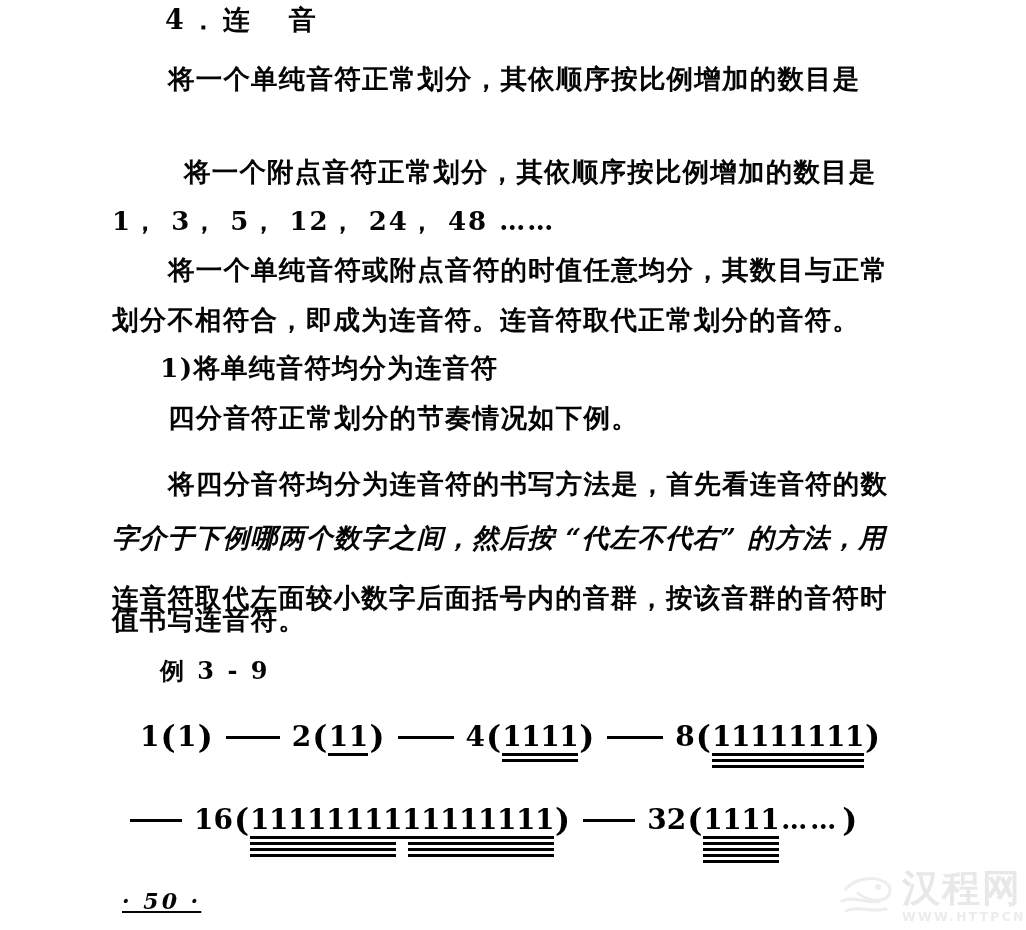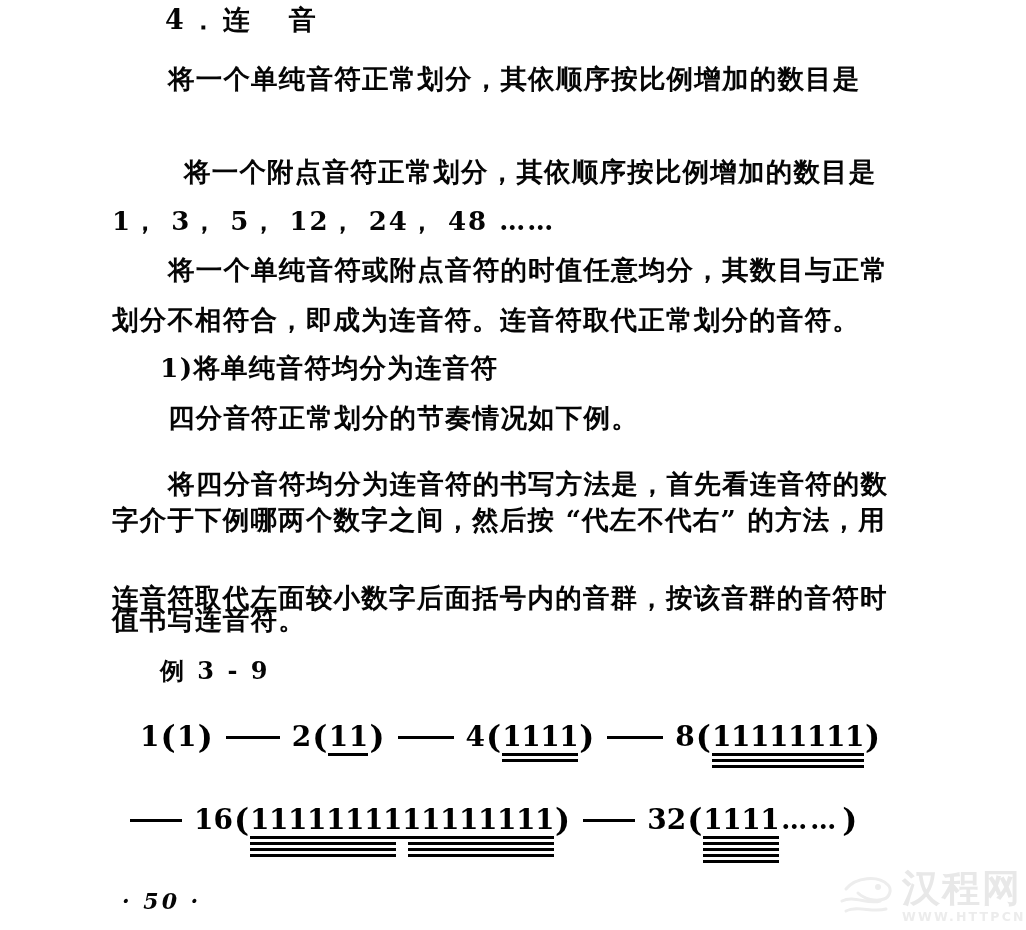--- a/index.html
+++ b/index.html
@@ -189,21 +189,21 @@
   <div class="line numseq" style="left:112px; top:204px;">1， 3， 5， 12， 24， 48 ……</div>
 
   <div class="line body-cn" style="left:168px; top:252px;">将一个单纯音符或附点音符的时值任意均分，其数目与正常</div>
   <div class="line body-cn" style="left:112px; top:302px;">划分不相符合，即成为连音符。连音符取代正常划分的音符。</div>
 
   <div class="line body-cn" style="left:160px; top:350px;">1)将单纯音符均分为连音符</div>
 
   <div class="line body-cn" style="left:168px; top:400px;">四分音符正常划分的节奏情况如下例。</div>
 
   <div class="line body-cn" style="left:168px; top:452px;margin-top:14px;">将四分音符均分为连音符的书写方法是，首先看连音符的数</div>
-  <div class="line body-cn" style="left:112px; top:502px;">字介于下例哪两个数字之间，然后按 “代左不代右” 的方法，用</div>
+  <div class="line body-cn" style="left:112px; top:520px;font-style:italic;">字介于下例哪两个数字之间，然后按 “代左不代右” 的方法，用</div>
   <div class="line body-cn" style="left:112px; top:580px;">连音符取代左面较小数字后面括号内的音群，按该音群的音符时</div>
   <div class="line body-cn" style="left:112px; top:602px;">值书写连音符。</div>
 
   <div class="line example-label" style="left:160px; top:655px;">例 3 - 9</div>
 
   <div class="notation-row" id="notation-row-1" style="left:140px; top:722px;">
       <span class="grp">
         <span class="count">1</span>
         <span class="paren">(</span>
         <span class="notes">
@@ -283,21 +283,21 @@
             <span class="beam" style="top: 12px;"></span>
             <span class="beam" style="top: 18px;"></span>
             <span class="beam" style="top: 24px;"></span>
           </span>
         </span>
         <span class="ellipsis-dots">……</span>
         <span class="paren">)</span>
       </span>
     </div>
 
-  <div class="line page-number" style="left:122px; top:888px;">· 50 ·</div>
+  <div class="line page-number" style="left:122px; top:888px;text-decoration:underline;">· 50 ·</div>
 
   <div class="watermark" style="left:840px; top:868px;">
     <div style="display:flex; align-items:center; gap:6px;">
       <div class="wm-logo">
         <svg width="56" height="46" viewBox="0 0 56 46" fill="none">
           <path d="M6 16 C16 4, 38 2, 48 12 C52 16, 50 24, 44 26 C36 29, 24 26, 18 20" stroke="#ededed" stroke-width="3" fill="none" stroke-linecap="round"></path>
           <circle cx="38" cy="14" r="3" fill="#ededed"></circle>
           <path d="M2 28 C14 22, 28 32, 40 28" stroke="#ededed" stroke-width="3" fill="none" stroke-linecap="round"></path>
           <path d="M6 38 C18 32, 32 40, 46 36" stroke="#ededed" stroke-width="3" fill="none" stroke-linecap="round"></path>
         </svg>

